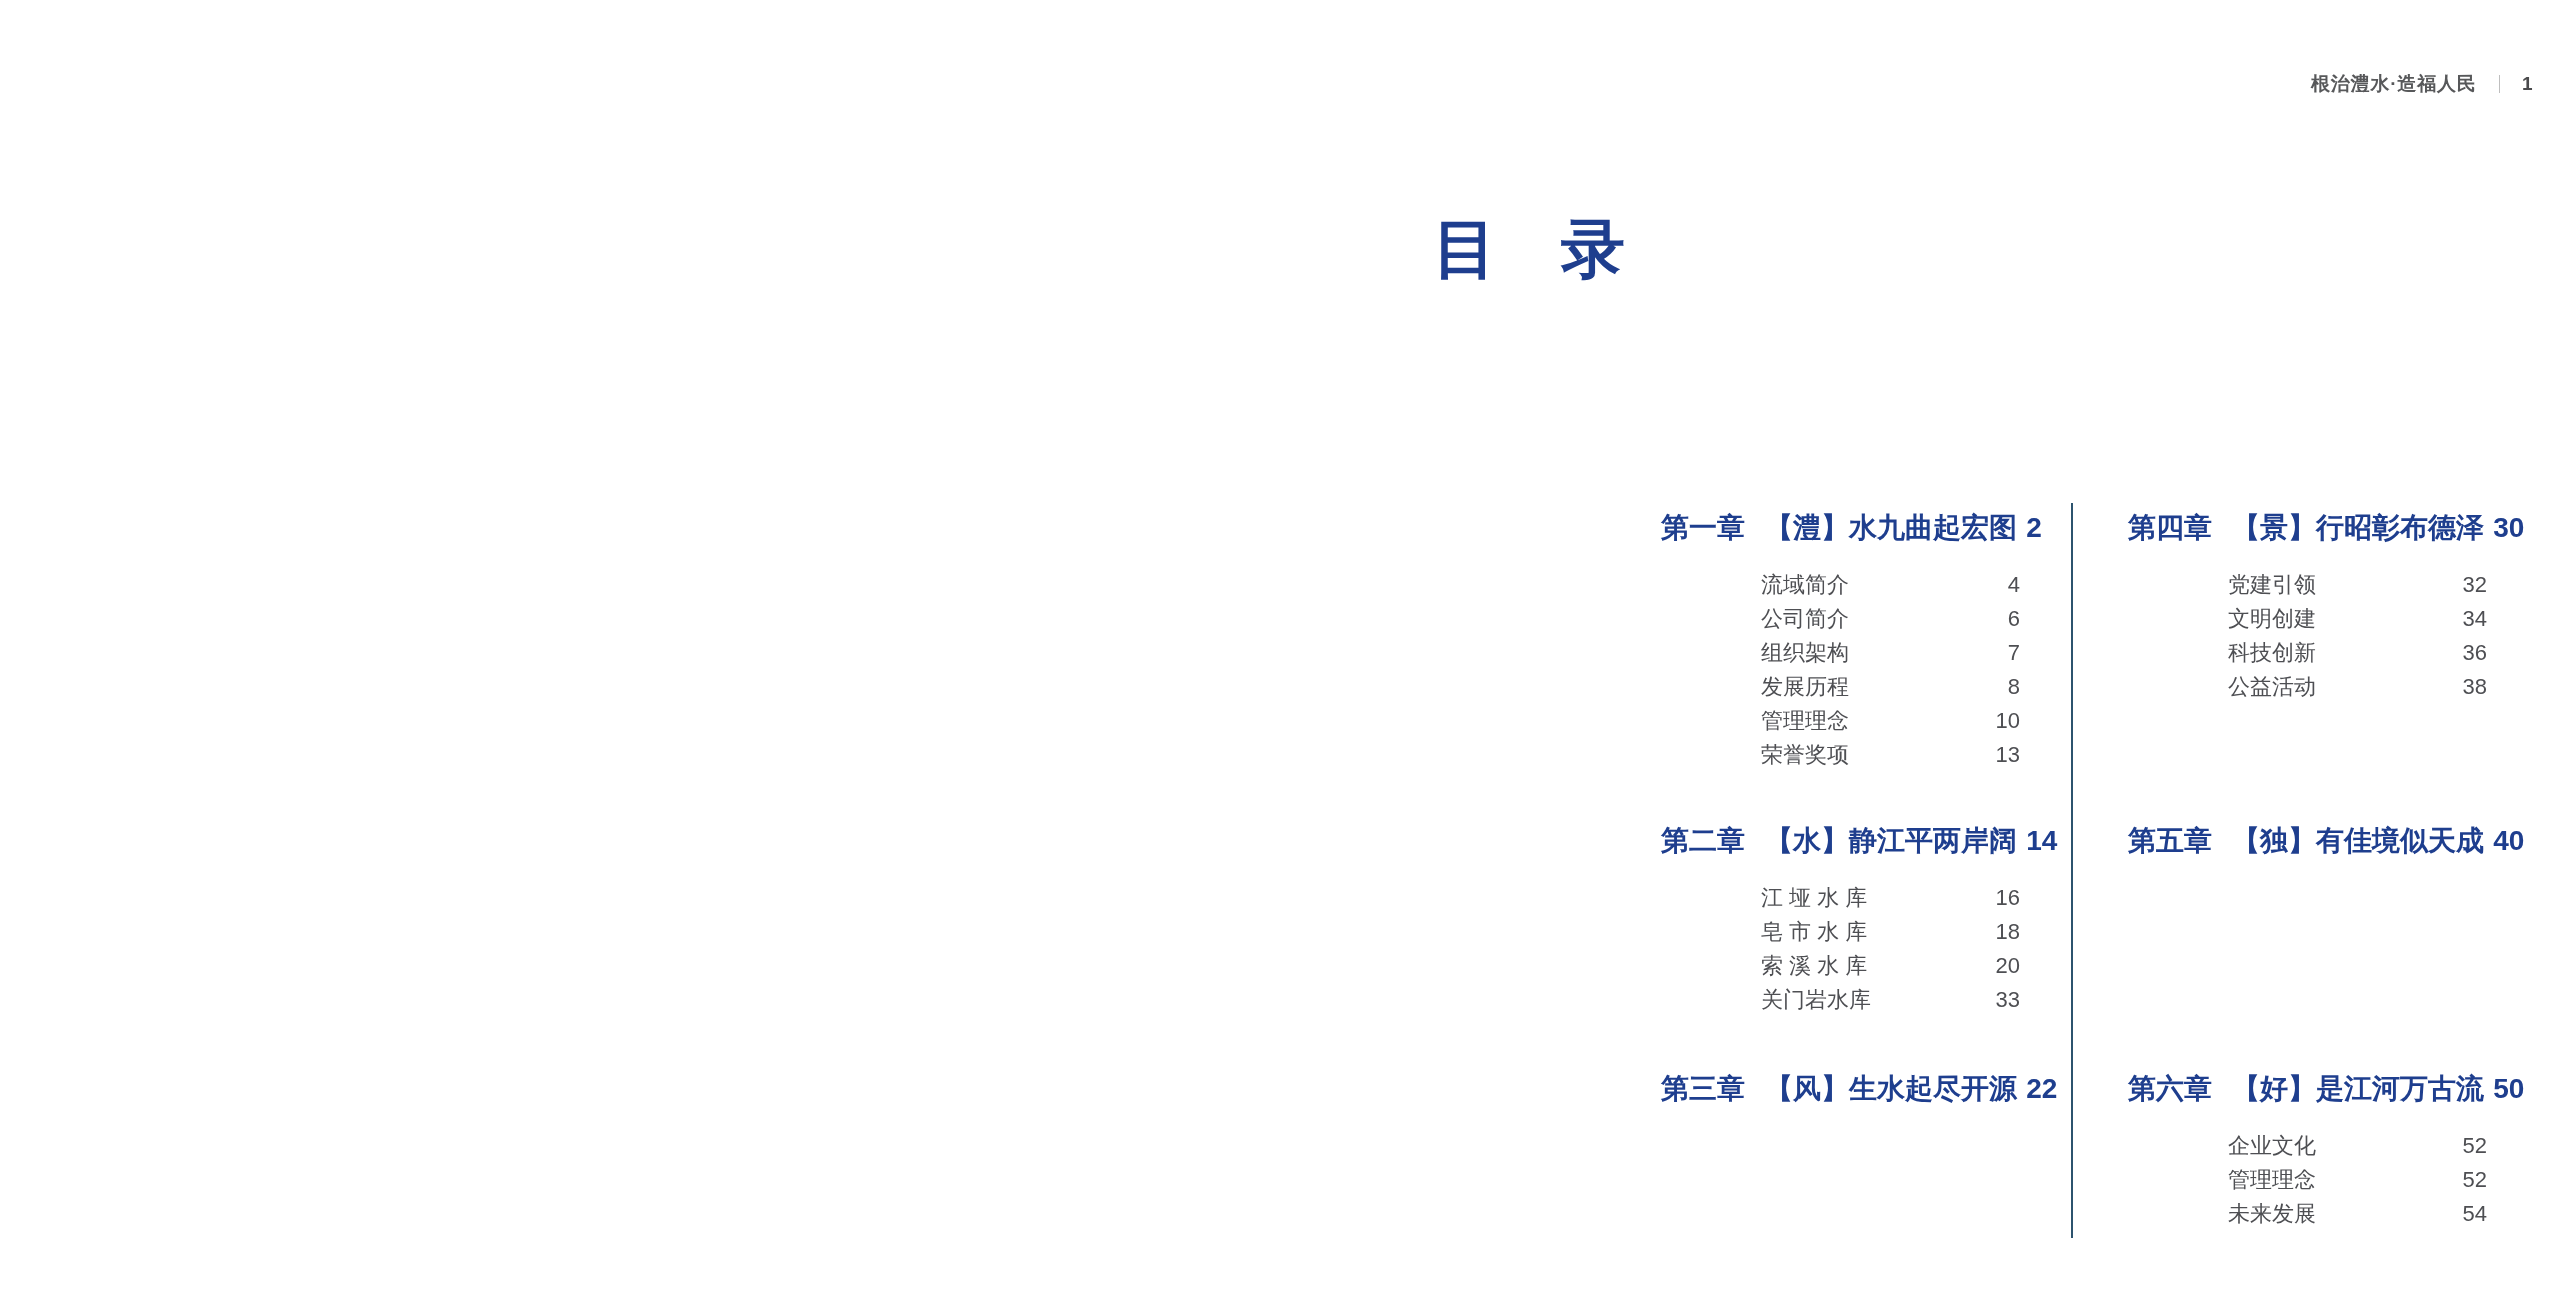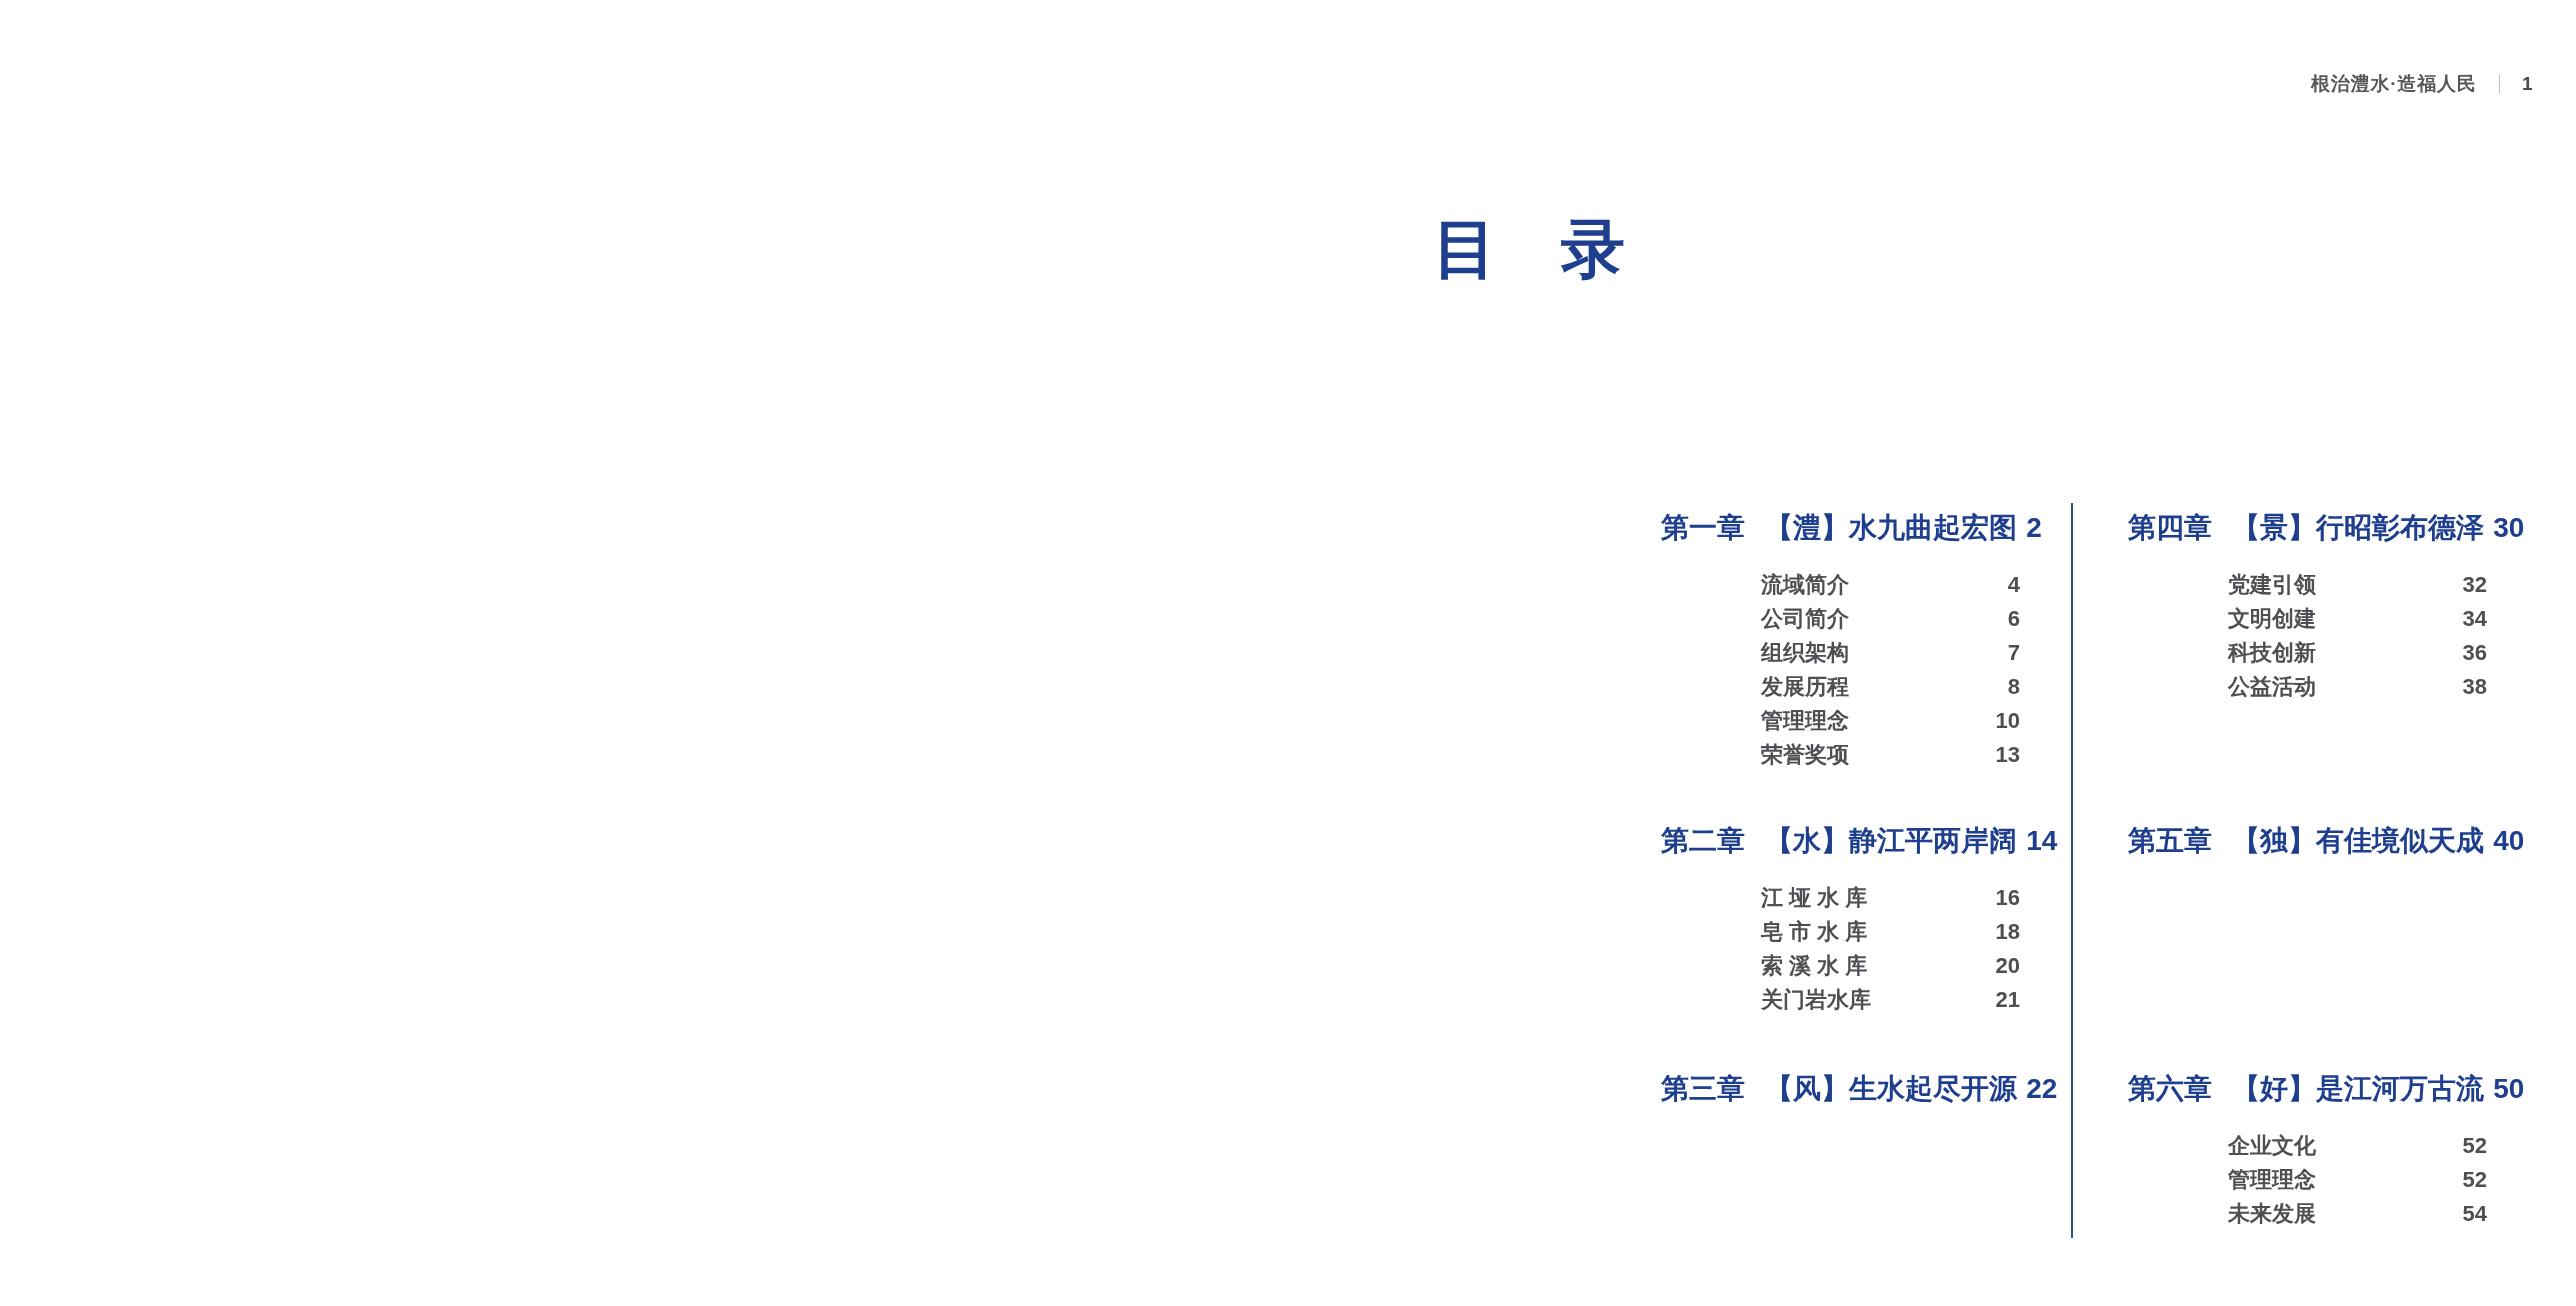--- a/index.html
+++ b/index.html
@@ -47,21 +47,21 @@
     height:34px; font-size:28px; font-weight:bold;
     color:#1e3e8e; white-space:nowrap;
   }
   .ch-label { margin-right:20px; }
   .ch-title { flex:1; }
   .ch-page { margin-left:9.2px; }
 
   .items { list-style:none; margin:23px 0 0 100px; padding:0; }
   .item {
     display:flex; justify-content:space-between; align-items:center;
-    height:34px; font-size:22px; font-weight:bold;
+    height:34px; font-size:22px; font-weight:normal;
     color:#4e4f53; white-space:pre;
   }
 </style>
 </head>
 <body>
 
 <div class="doc-header">
   <span>根治澧水·造福人民</span>
   <span class="head-sep"></span>
   <span class="head-page">1</span>
@@ -123,21 +123,21 @@
         <li class="item">
           <span>皂 市 水 库</span>
           <span>18</span>
         </li>
         <li class="item">
           <span>索 溪 水 库</span>
           <span>20</span>
         </li>
         <li class="item">
           <span>关门岩水库</span>
-          <span>21</span>
+          <span>33</span>
         </li>
       </ul>
     </section>
 
     <section class="chapter b3">
       <div class="ch-head">
         <span class="ch-label">第三章</span>
         <span class="ch-title">【风】生水起尽开源</span>
         <span class="ch-page">22</span>
       </div>

